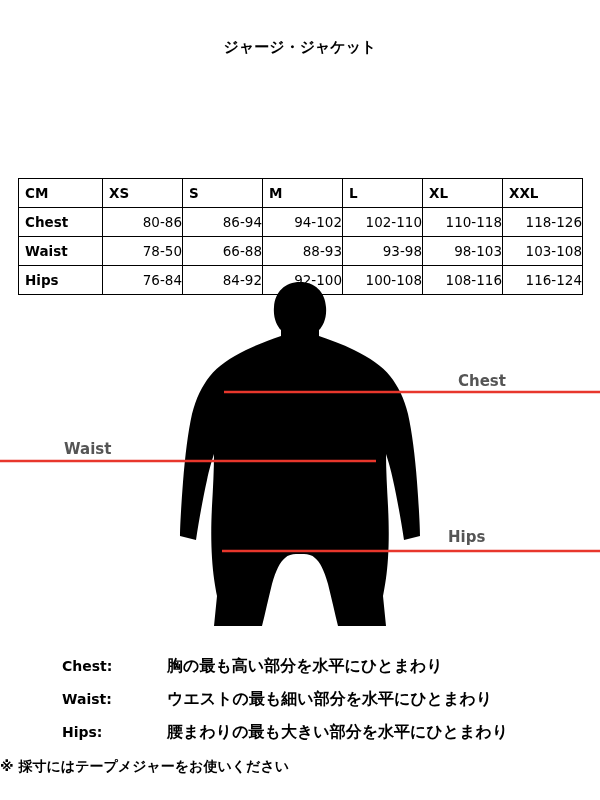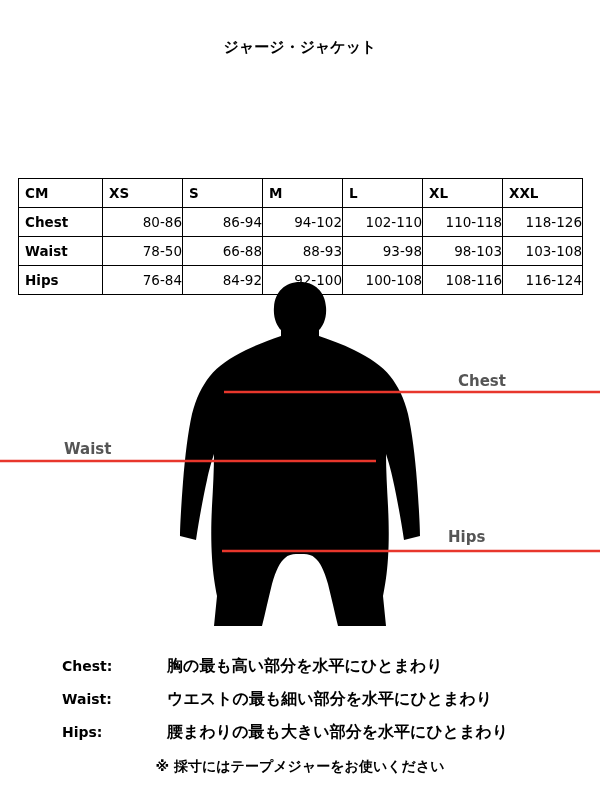--- a/index.html
+++ b/index.html
@@ -95,21 +95,20 @@
   .note-text {
     font-size: 16px;
     font-weight: bold;
     font-family: "DejaVu Sans", sans-serif;
   }
   .footer-note {
     position: absolute;
     left: 0;
     top: 742px;
     width: 600px;
-    text-align: center;
     font-size: 14px;
     font-weight: bold;
     font-family: "DejaVu Sans", sans-serif;
   }
   .measure-label {
     font-size: 15px;
     font-weight: bold;
     fill: #555555;
     font-family: "DejaVu Sans", sans-serif;
   }

